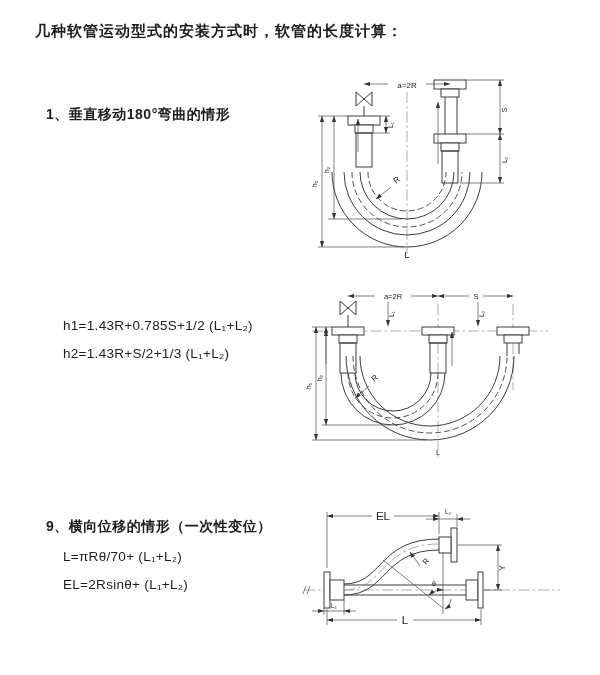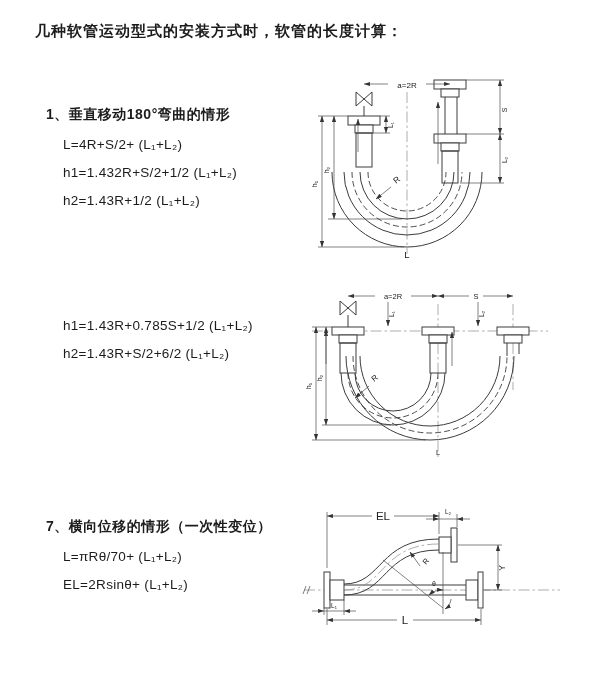--- a/index.html
+++ b/index.html
@@ -9,55 +9,50 @@
     position:relative;
     font-family:"Liberation Sans","DejaVu Sans",sans-serif;
     color:#1c1c1c;
     overflow:hidden;
   }
   .title {
     position:absolute; left:35px; top:22px;
     font-size:15px; font-weight:600; letter-spacing:1px;
   }
   .section { position:absolute; }
-  .heading { font-size:14px; font-weight:600; letter-spacing:0.5px; }
+  .heading { font-size:14px; font-weight:600; letter-spacing:0.5px;text-align:center; }
   .formulas { margin:7px 0 0 17px; }
   .formula { height:28px; line-height:28px; font-size:13.5px; font-weight:500; letter-spacing:0.3px; }
   svg { position:absolute; overflow:visible; }
   svg text { font-family:"Liberation Sans","DejaVu Sans",sans-serif; fill:#222; }
   .pl  { fill:none; stroke:#3c3c3c; stroke-width:1; }
   .plf { fill:#ffffff; stroke:#3c3c3c; stroke-width:1; }
   .pld { fill:none; stroke:#3c3c3c; stroke-width:0.9; stroke-dasharray:6 3; }
   .dim { fill:none; stroke:#4a4a4a; stroke-width:0.7; }
   .cl  { fill:none; stroke:#8a8a8a; stroke-width:0.7; stroke-dasharray:11 3 2.5 3; }
   .wbg { fill:#ffffff; stroke:none; }
 </style>
 </head>
 <body>
 
 <div class="title">几种软管运动型式的安装方式时，软管的长度计算：</div>
 
 <div class="section" style="left:46px; top:106px;">
   <div class="heading">1、垂直移动180°弯曲的情形</div>
-  <div class="formulas">
-    <div class="formula">L=4R+S/2+ (L₁+L₂)</div>
-    <div class="formula">h1=1.432R+S/2+1/2 (L₁+L₂)</div>
-    <div class="formula">h2=1.43R+1/2 (L₁+L₂)</div>
-  </div>
 </div>
 
 <div class="section" style="left:46px; top:305px;">
   <div class="formulas">
     <div class="formula">h1=1.43R+0.785S+1/2 (L₁+L₂)</div>
-    <div class="formula">h2=1.43R+S/2+6/2 (L₁+L₂)</div>
+    <div class="formula">h2=1.43R+S/2+1/3 (L₁+L₂)</div>
   </div>
 </div>
 
 <div class="section" style="left:46px; top:518px;">
-  <div class="heading">7、横向位移的情形（一次性变位）</div>
+  <div class="heading">9、横向位移的情形（一次性变位）</div>
   <div class="formulas">
     <div class="formula">L=πRθ/70+ (L₁+L₂)</div>
     <div class="formula">EL=2Rsinθ+ (L₁+L₂)</div>
   </div>
 </div>
 
 <svg style="left:312px; top:72px;" width="280" height="190" viewBox="0 0 280 190">
   <defs>
     <marker id="arw" markerWidth="9" markerHeight="8" refX="8.5" refY="3" orient="auto-start-reverse">
       <path d="M0,0 L9,3 L0,6 Z" fill="#333"></path>

